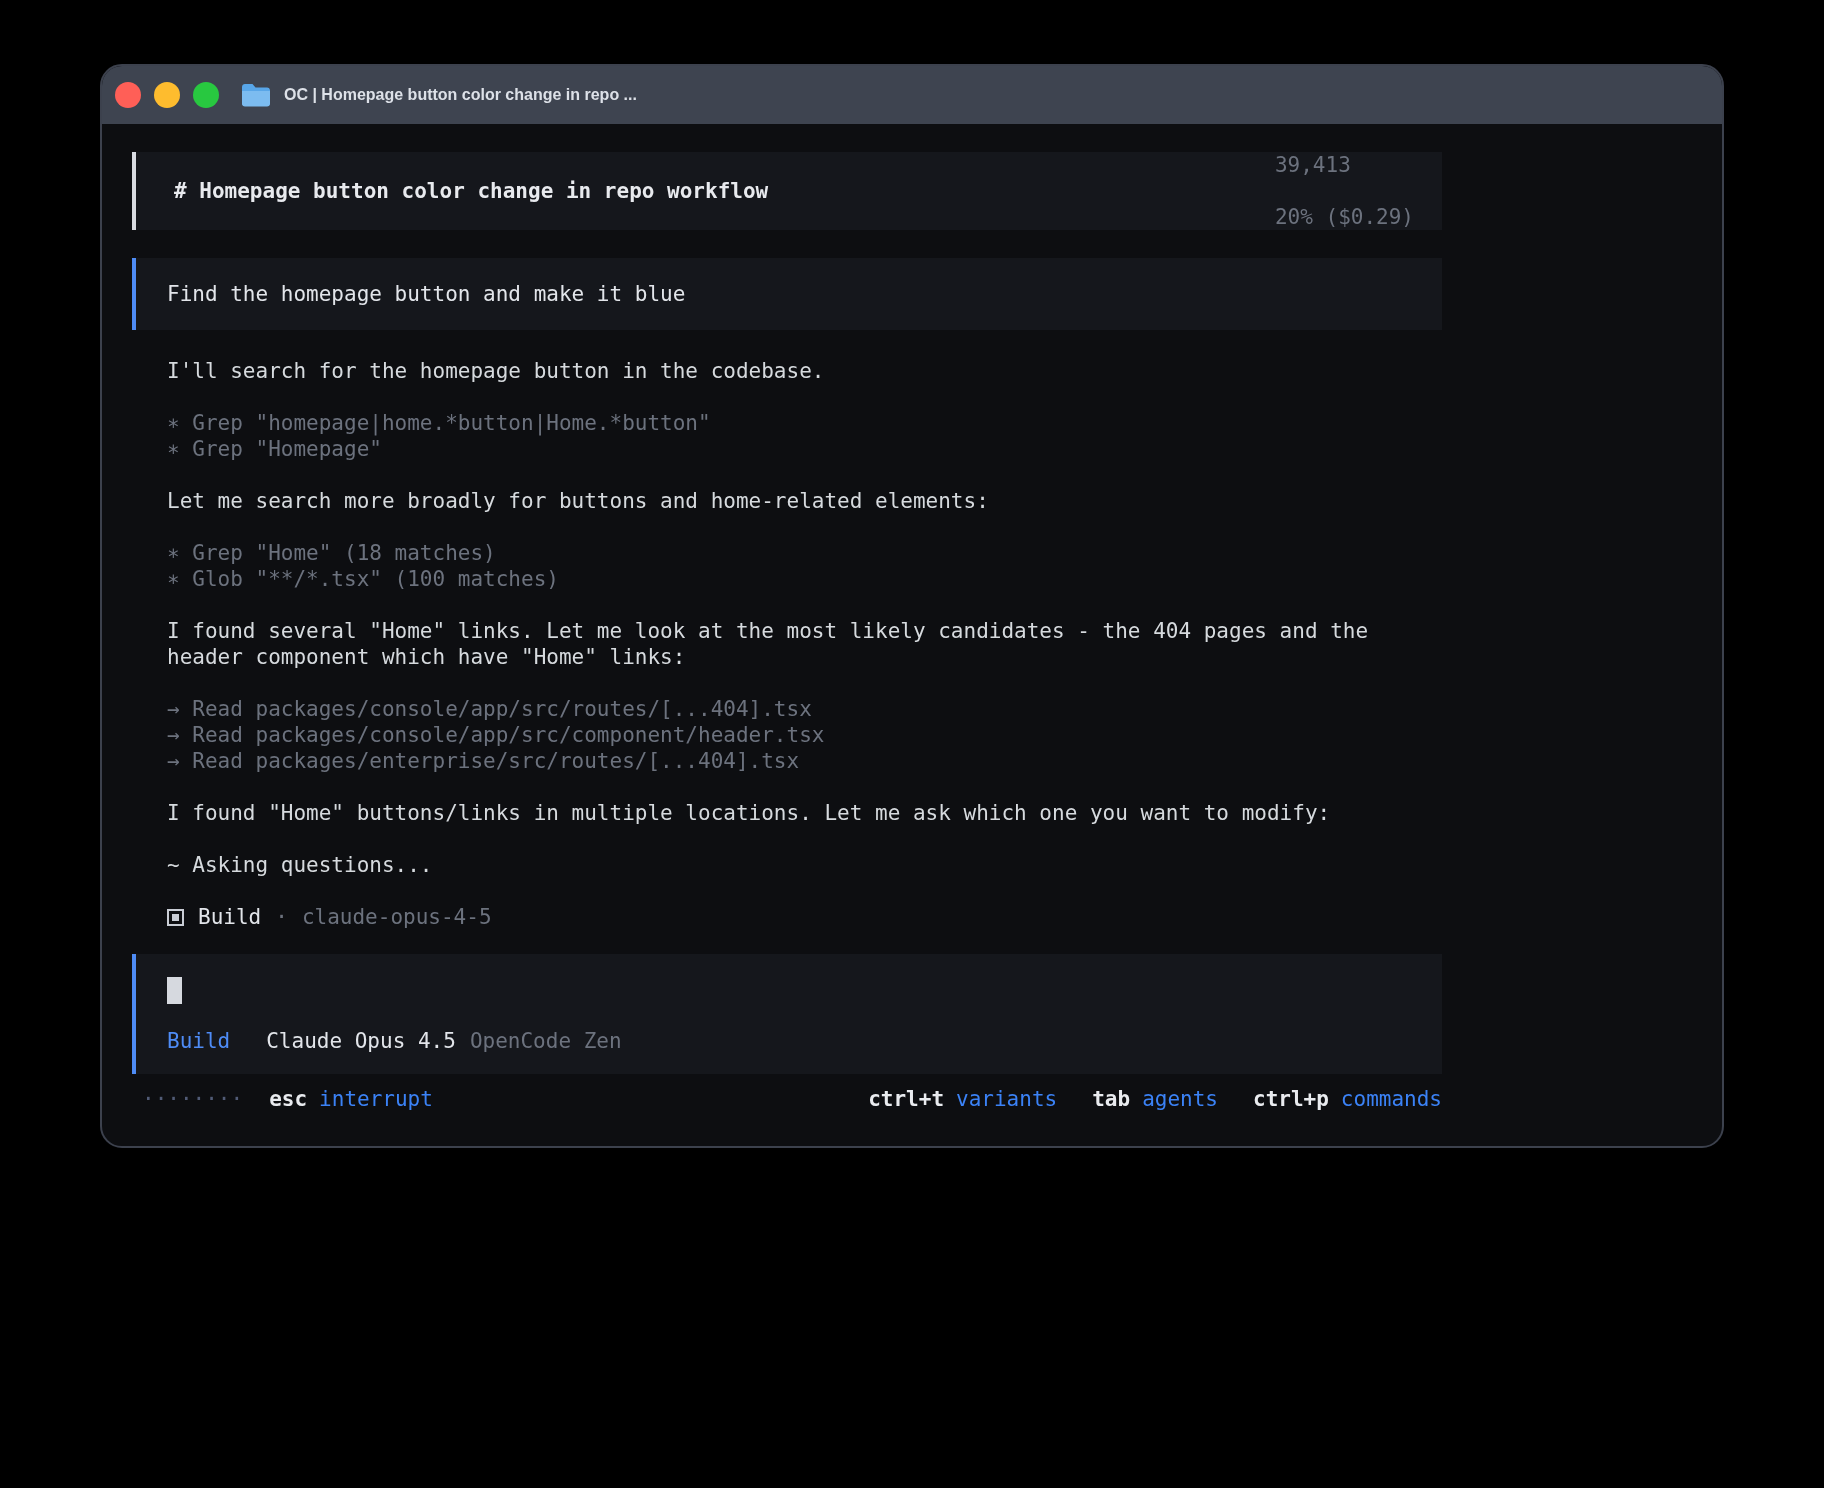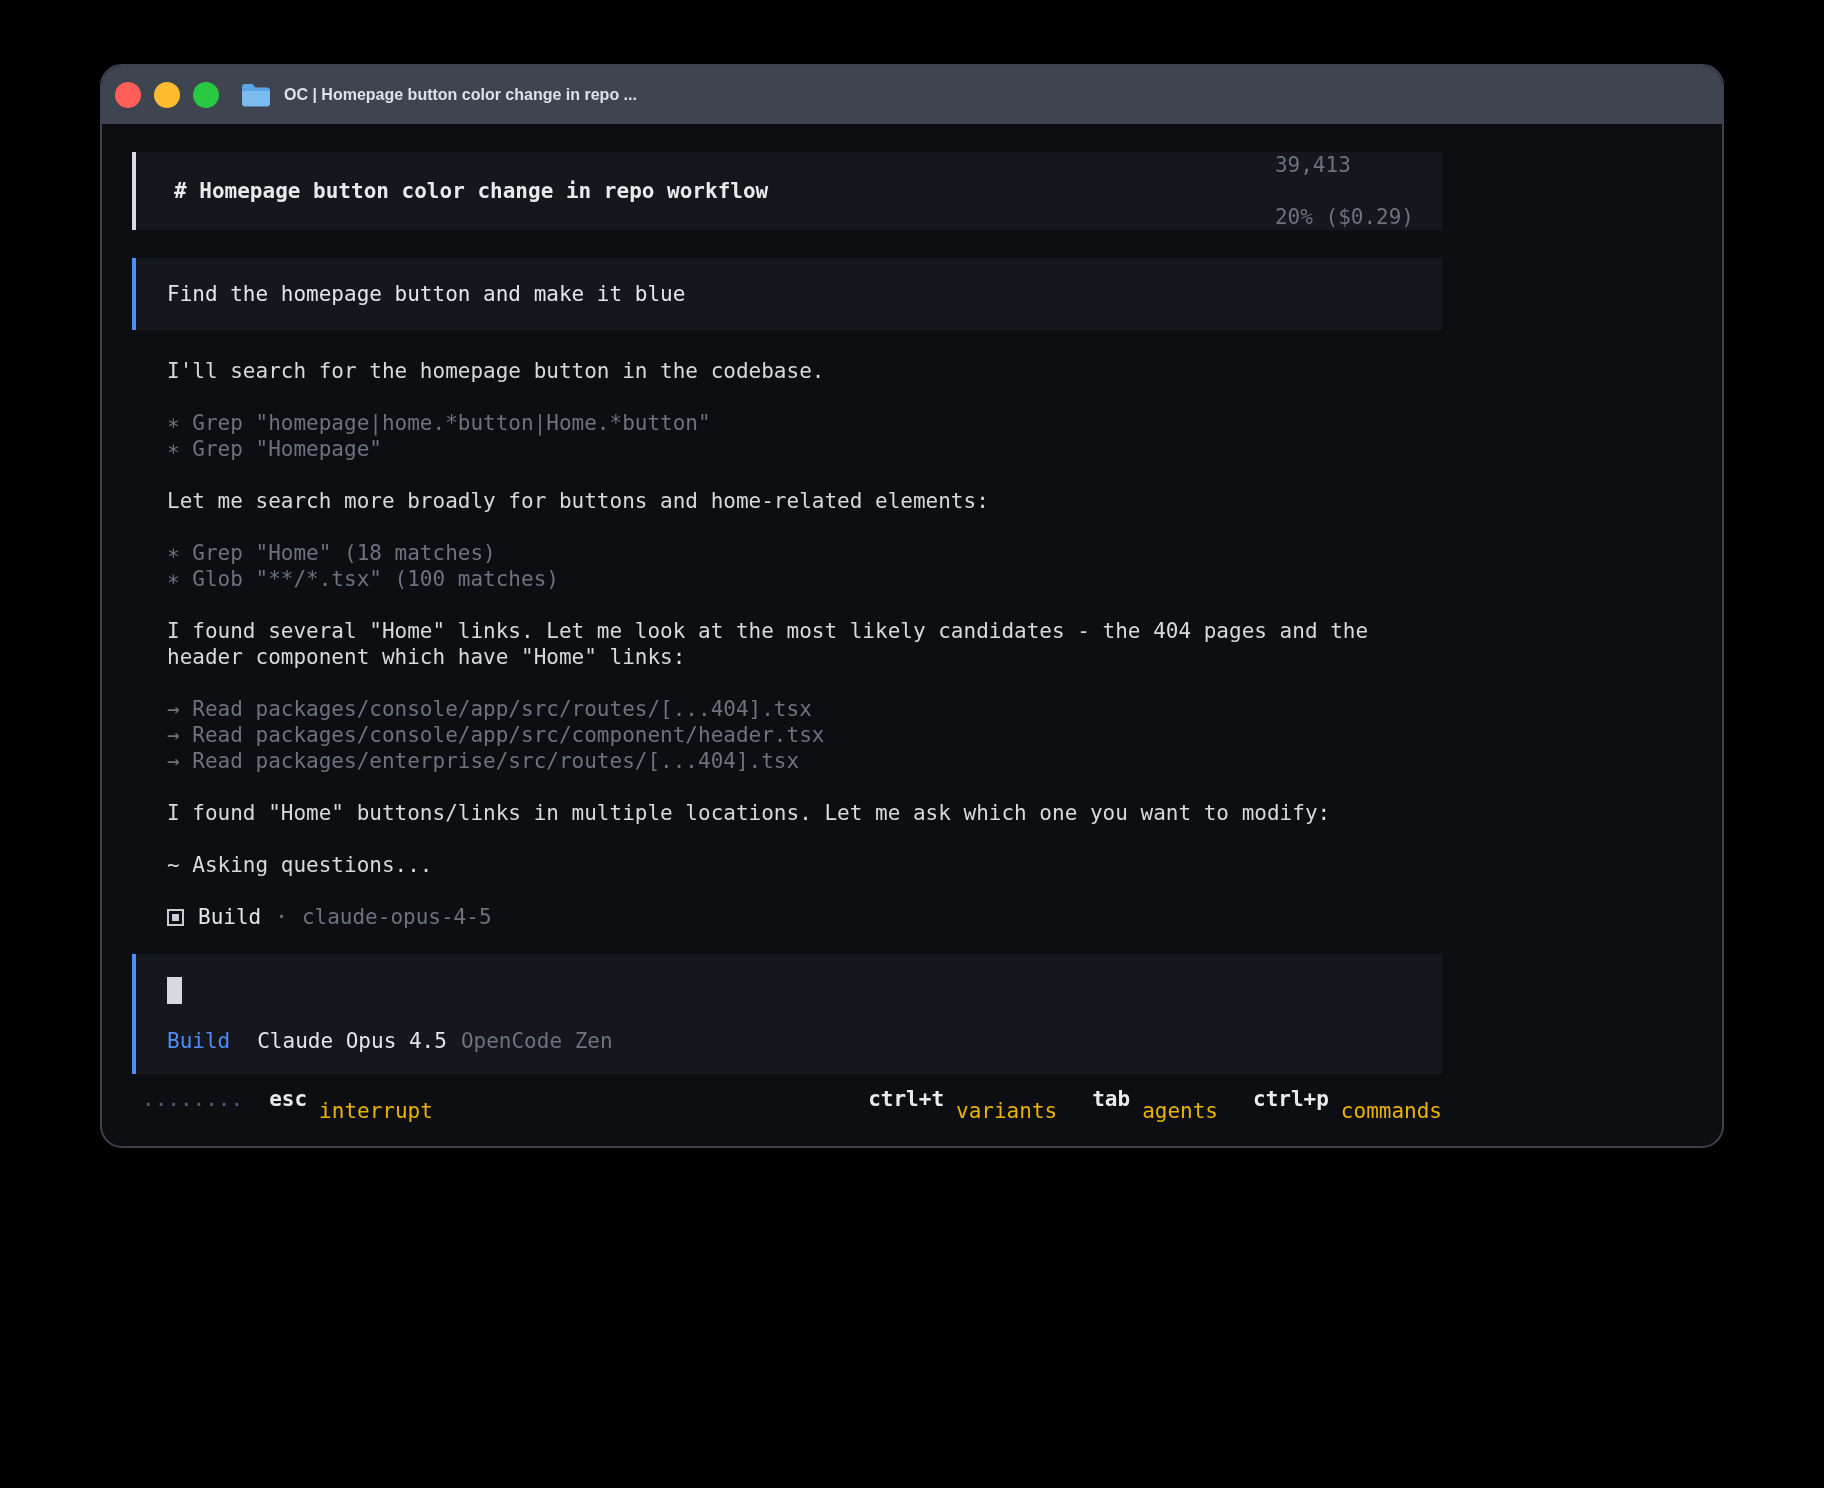--- a/index.html
+++ b/index.html
@@ -59,31 +59,31 @@
     width: 17px; height: 17px; border: 2px solid #c9cdd5;
     display: flex; align-items: center; justify-content: center; flex: 0 0 auto;
   }
   .agent-icon-dot { width: 7px; height: 7px; background: #c9cdd5; }
   .agent-name { color: #e2e5ea; }
 
   .input-block { margin-top: 24px; height: 120px; padding: 23px 28px 0 31px; }
   .cursor { width: 15px; height: 27px; background: #d6d9df; }
   .input-meta { display: flex; align-items: baseline; margin-top: 24px; white-space: nowrap; }
   .mode-label { color: #4e8cf6; }
-  .model-label { color: #e2e5ea; margin-left: 27px; }
+  .model-label { color: #e2e5ea; margin-left: 36px; }
   .provider-label { color: #6c727e; margin-left: 14px; }
 
   .statusbar {
     margin-top: 12px; width: 1310px; display: flex; align-items: center;
     padding-left: 10px; white-space: nowrap;
   }
   .spinner { color: #515b76; letter-spacing: 0; }
   .esc-group { display: flex; gap: 12px; margin-left: 26px; }
   .key { color: #e9ebef; font-weight: bold; text-align: center; }
-  .hint { color: #eab308; margin-top: 12px; }
+  .hint { color: #3b82f6; }
   .shortcuts { margin-left: auto; display: flex; gap: 35px; }
   .shortcut { display: flex; gap: 12px; }
 </style>
 </head>
 <body>
 
 <div class="window">
 
   <div class="titlebar">
     <div class="lights">

